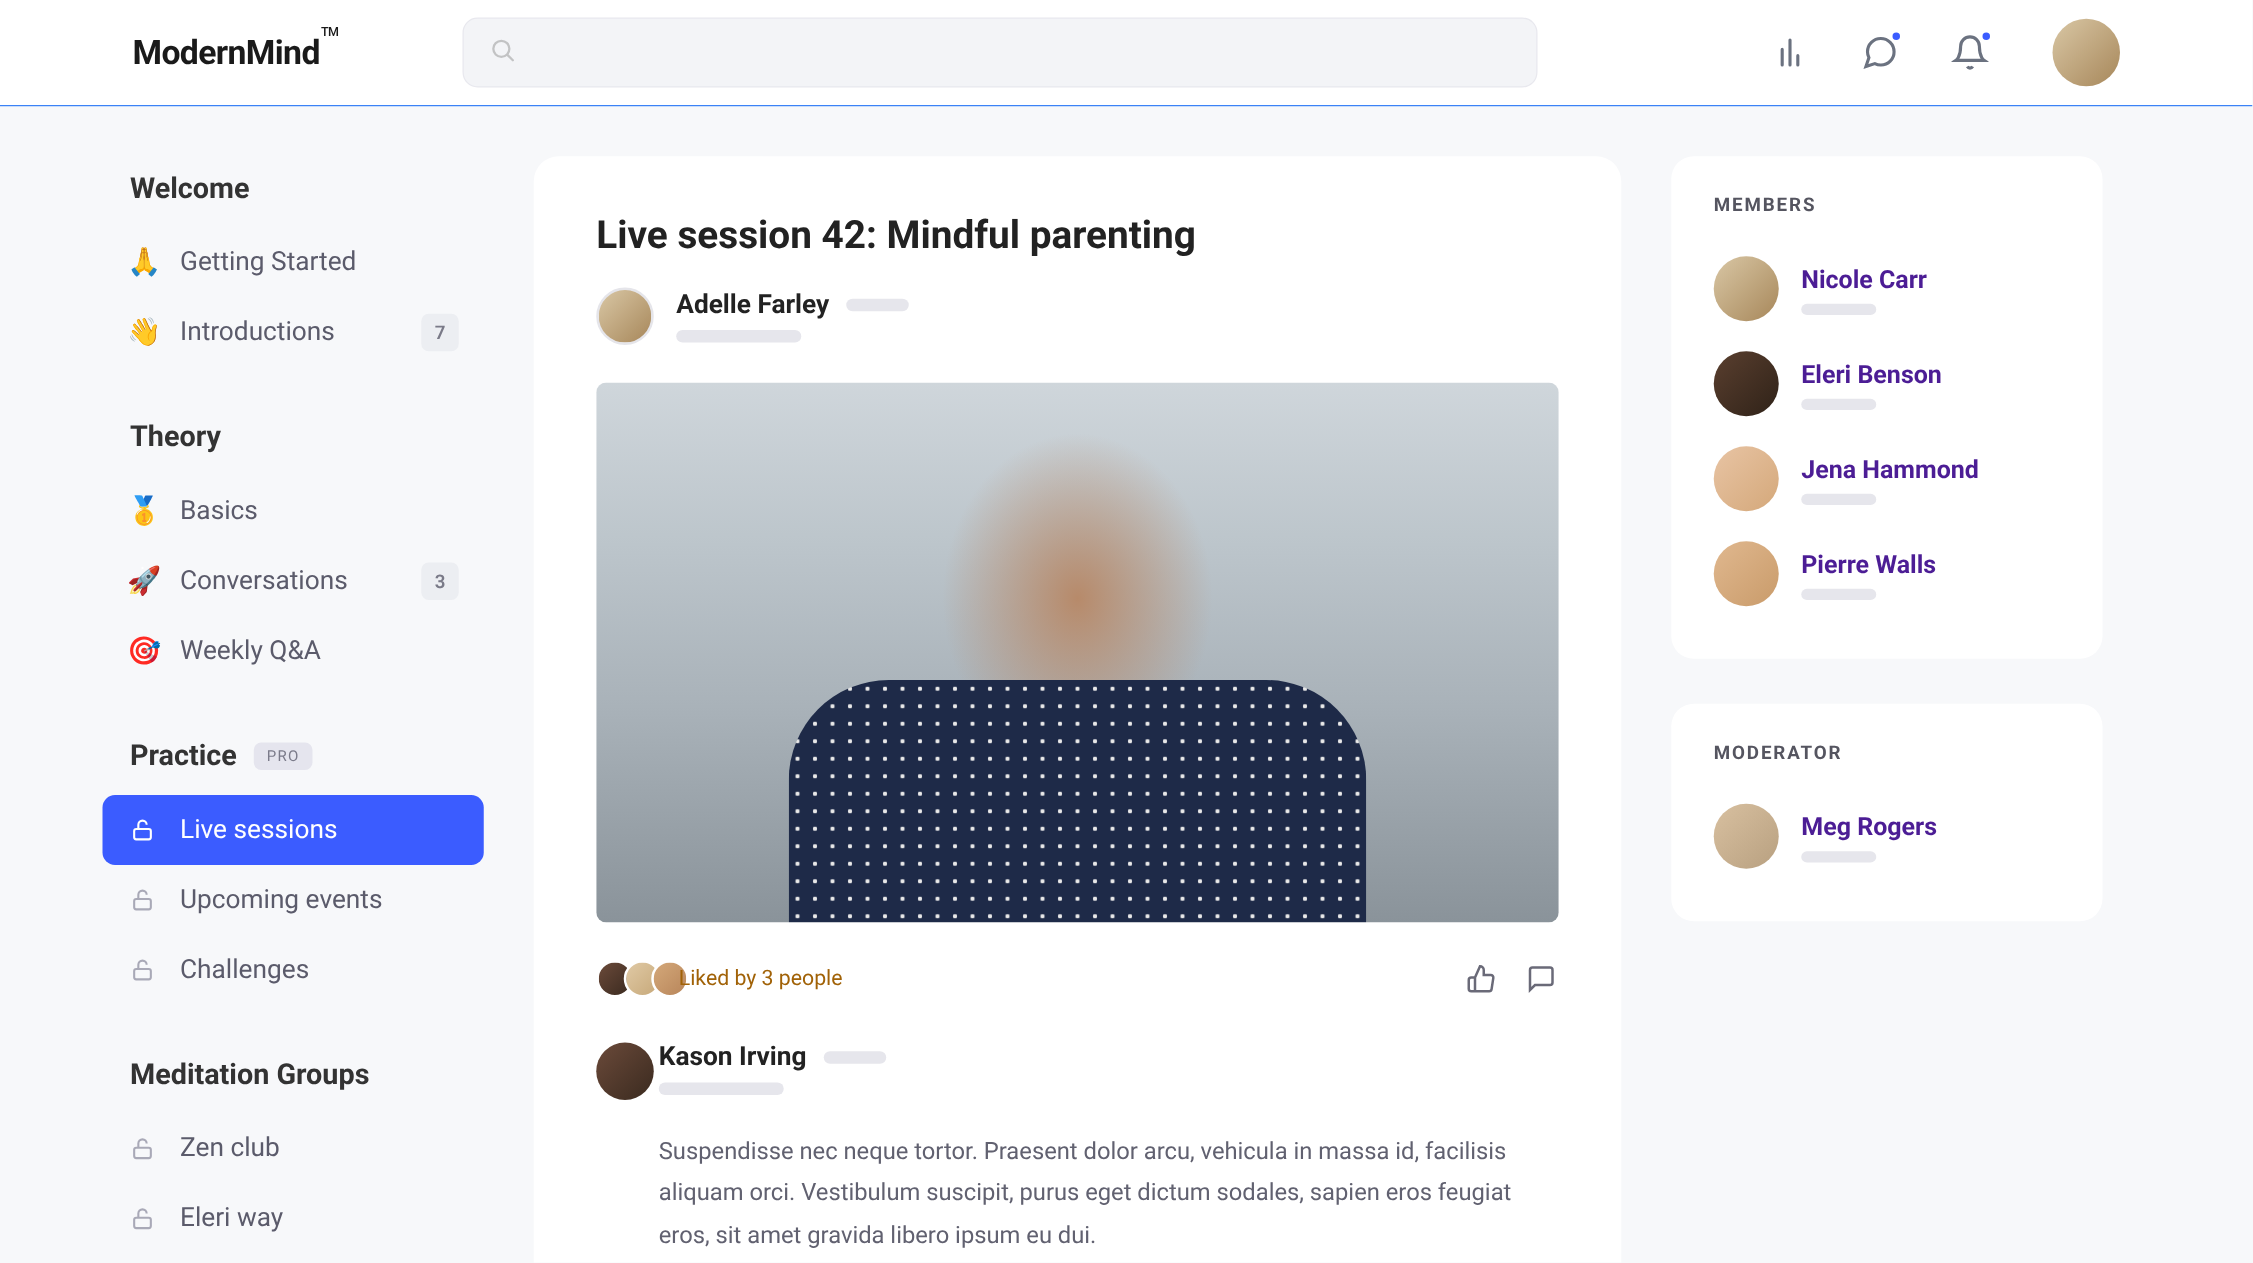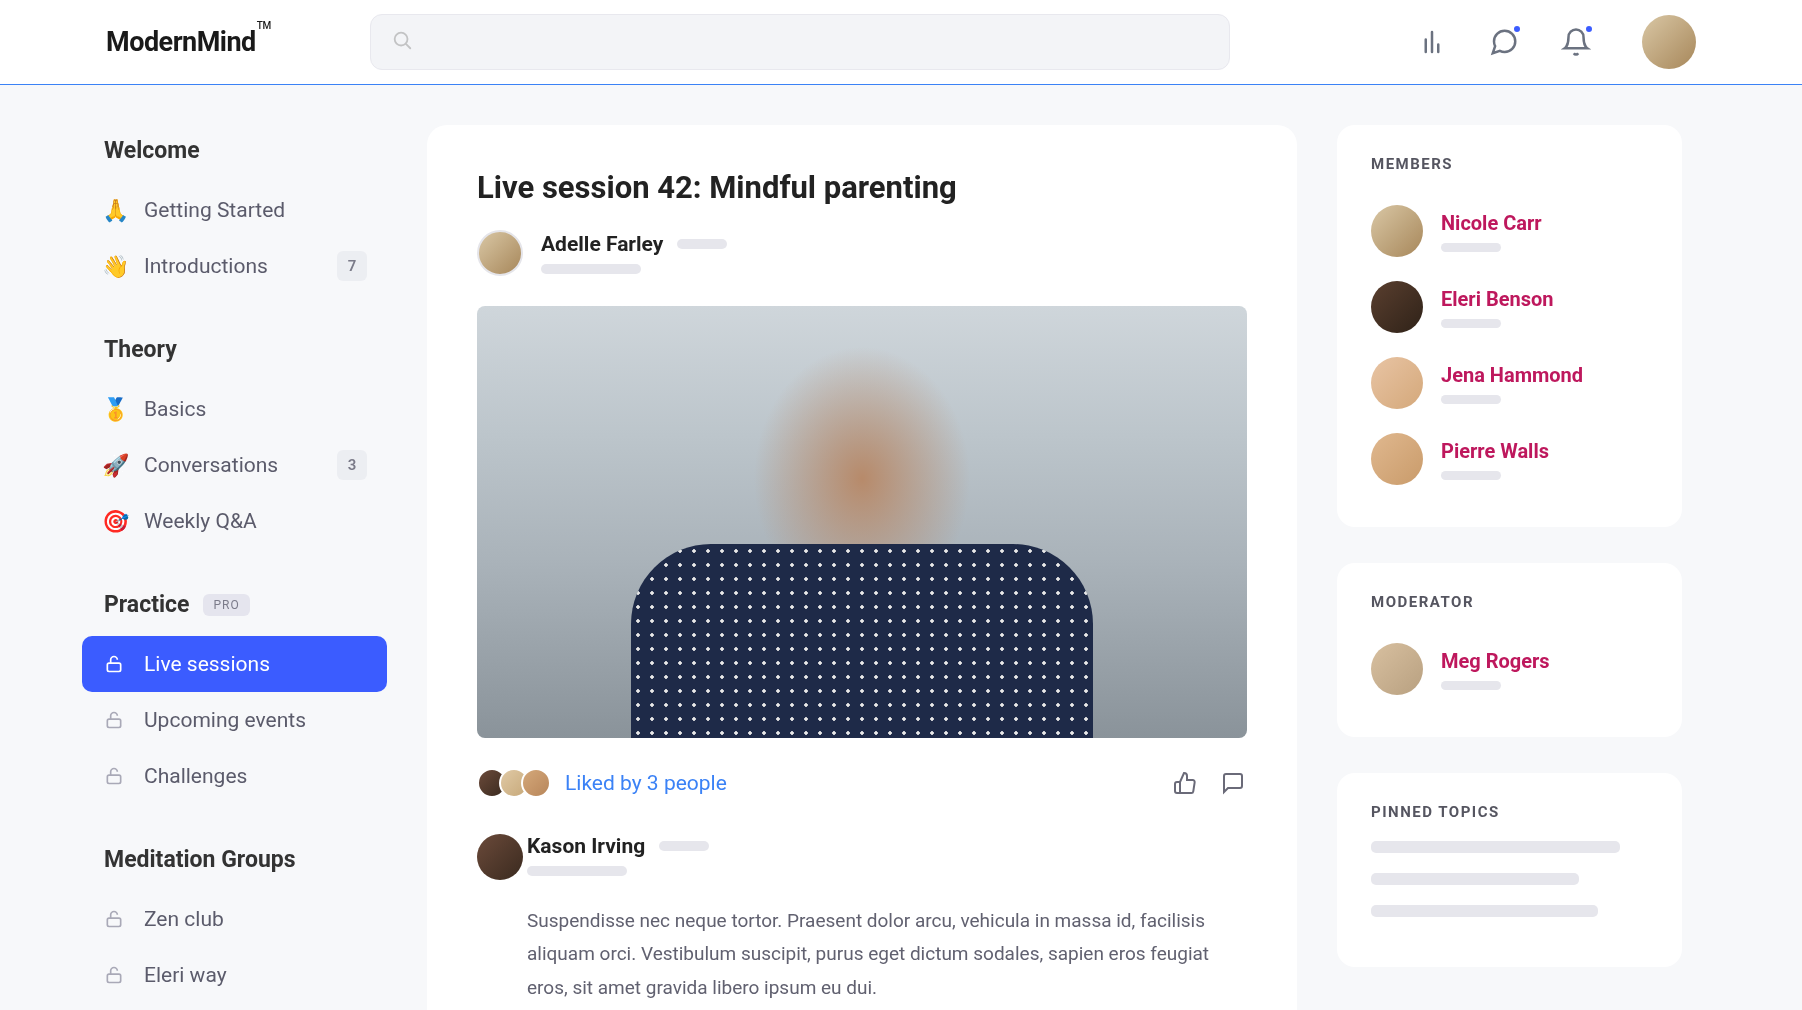--- a/index.html
+++ b/index.html
@@ -236,23 +236,22 @@
   height: 30px;
   border-radius: 50%;
   border: 2px solid #fff;
   margin-right: -8px;
   display: inline-block;
 }
 .la1 { background: linear-gradient(135deg, #6b4a3a, #3a2a1f); }
 .la2 { background: linear-gradient(135deg, #e0c9a5, #c7a97a); }
 .la3 { background: linear-gradient(135deg, #d4a87a, #b8865a); }
 .liked-text {
-  font-size: 21px;
-  color: #3b82f6;
-  margin-left: 22px;
+  font-size: 17px;
+  color: #a16207;
 }
 .likes-spacer { flex: 1; }
 .react {
   display: flex;
   gap: 20px;
 }
 .react-btn {
   width: 28px;
   height: 28px;
   display: flex;
@@ -313,21 +312,21 @@
   height: 52px;
   border-radius: 50%;
   flex-shrink: 0;
 }
 .mv1 { background: linear-gradient(135deg,#d9c7a5,#a7875a); }
 .mv2 { background: linear-gradient(135deg,#5a3f2f,#2f2218); }
 .mv3 { background: linear-gradient(135deg,#e8c4a4,#d4a87a); }
 .mv4 { background: linear-gradient(135deg,#e0b88f,#c99b6a); }
 .mv5 { background: linear-gradient(135deg,#d8c0a0,#b8a080); }
 .member-meta { display: flex; flex-direction: column; gap: 8px; }
-.member-name { font-size: 20px; font-weight: 700; color: #be185d; }
+.member-name { font-size: 20px; font-weight: 700; color: #4c1d95; }
 .member-skel { width: 60px; height: 9px; background: #e6e6ec; border-radius: 5px; }
 
 .topic-skel { height: 12px; background: #e6e6ec; border-radius: 5px; margin: 20px 0; }
 </style>
 </head>
 <body>
 
 <div class="header">
   <div class="logo">
     <span>ModernMind</span><sup>TM</sup>
@@ -546,21 +545,15 @@
       <div class="rtitle">Moderator</div>
       <div class="member">
         <div class="member-av mv5"></div>
         <div class="member-meta">
           <span class="member-name">Meg Rogers</span>
           <span class="member-skel"></span>
         </div>
       </div>
     </div>
 
-    <div class="rcard">
-      <div class="rtitle">Pinned Topics</div>
-      <div class="topic-skel" style="width:90%"></div>
-      <div class="topic-skel" style="width:75%"></div>
-      <div class="topic-skel" style="width:82%"></div>
-    </div>
   </div>
 
 </div>
 
 </body></html>

